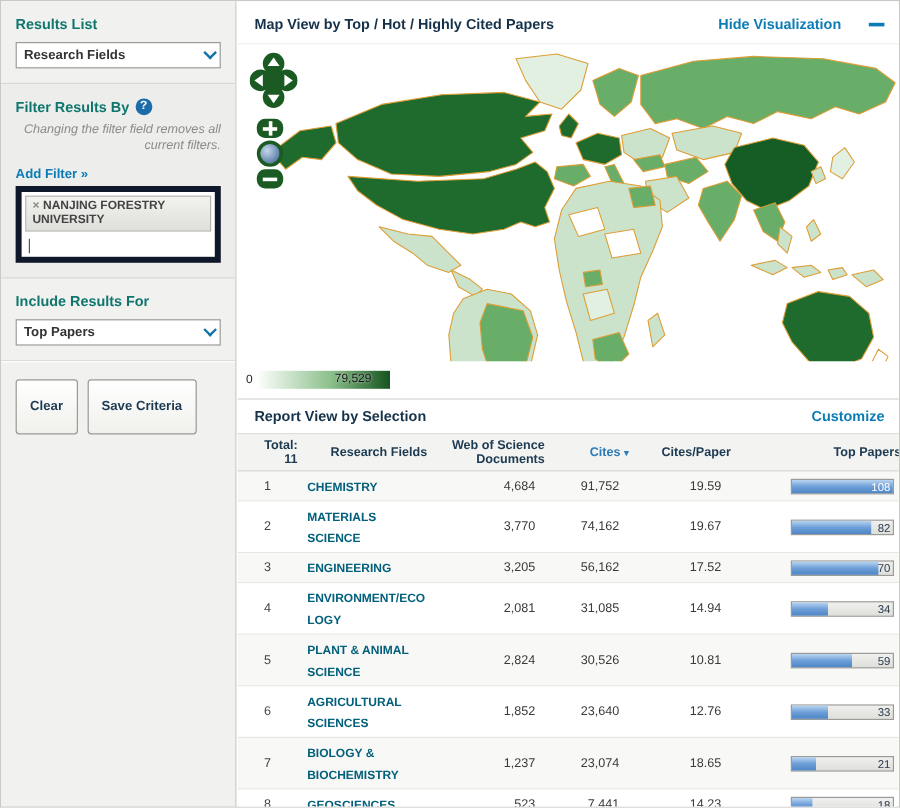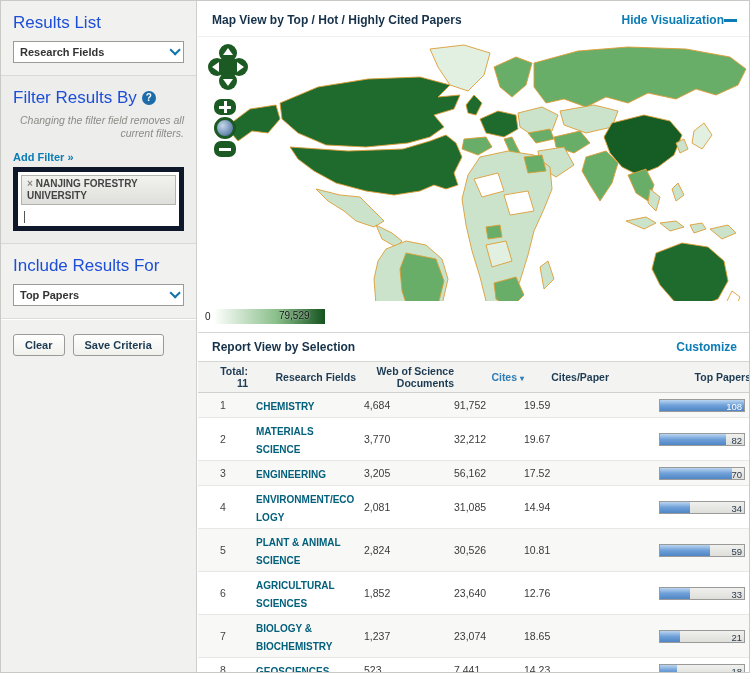--- a/index.html
+++ b/index.html
@@ -2,42 +2,42 @@
 <html><head>
 <meta charset="utf-8">
 <style>
   * { margin:0; padding:0; box-sizing:border-box; }
   body { background:#fff; font-family:"Liberation Sans", sans-serif; }
   .app { position:relative; width:750px; height:673px; background:#fff; border:1px solid #c9c9c6; overflow:hidden; }
 
   
   .sidebar { position:absolute; left:0; top:0; width:196px; height:100%; background:#f1f1ef; border-right:1px solid #cfcfcb; }
   .side-sec { padding:12px 12px 12px 12px; }
-  .side-heading { font-size:17px; font-weight:normal; color:#1d4ed8; margin-bottom:8px; }
+  .side-heading { font-size:12px; font-weight:bold; color:#0f766e; margin-bottom:8px; }
   .dropdown { display:flex; align-items:center; justify-content:space-between; background:#fff; border:1px solid #9a9a96; height:22px; padding:0 6px; cursor:pointer; }
   .dropdown .dd-label { font-size:11px; font-weight:bold; color:#333; }
   .chev { width:8px; height:8px; border-right:2px solid #1173a8; border-bottom:2px solid #1173a8; transform:rotate(45deg) translateY(-3px); }
   .divider { border-top:1px solid #dcdcd8; border-bottom:1px solid #fff; }
   .filter-sec { background:#ededeb; border-top:1px solid #d9d9d5; border-bottom:1px solid #d9d9d5; }
   .filter-head { display:flex; align-items:center; gap:5px; margin-bottom:6px; }
   .help-icon { width:14px; height:14px; border-radius:50%; background:#1b6ca8; color:#fff; font-size:10px; font-weight:bold; text-align:center; line-height:14px; }
   .filter-note { font-size:10.5px; font-style:italic; color:#8b8b87; line-height:1.25; margin-bottom:7px;text-align:right; }
   .add-filter { font-size:11px; font-weight:bold; color:#0b7cb5; text-decoration:none; display:inline-block; margin-bottom:4px; cursor:pointer; }
   .filter-box { background:#fff; border:5px solid #0f172a; min-height:54px; padding:3px; }
   .filter-tag { display:inline-block; background:linear-gradient(#f2f2ef,#dededa); border:1px solid #b3b3ae; padding:2px 6px 2px 5px; font-size:10px; font-weight:bold; color:#444; line-height:1.2; max-width:160px; }
   .tag-x { color:#8a8a86; font-weight:bold; margin-right:3px; font-size:10px; cursor:pointer; }
   .caret { width:1px; height:12px; background:#555; margin:6px 0 0 3px; }
   .btn-row { display:flex; gap:8px; padding:14px 12px; }
-  .btn { background:linear-gradient(#ffffff,#f0f0ec); border:1px solid #9a9a96; border-radius:3px; padding:4px 11px; font-size:11px; font-weight:bold; color:#1c3a52; cursor:pointer; }
+  .btn { background:linear-gradient(#ffffff,#f0f0ec); border:1px solid #9a9a96; border-radius:3px; padding:16px 11px; font-size:11px; font-weight:bold; color:#1c3a52; cursor:pointer; }
 
   
   .main { position:absolute; left:197px; top:0; width:553px; height:100%; background:#fff; }
   .map-header { display:flex; justify-content:space-between; align-items:center; padding:12px 14px 9px 14px; }
   .map-title { font-size:12px; font-weight:bold; color:#16324a; }
-  .hide-viz { display:flex; align-items:center; gap:0; font-size:12px; font-weight:bold; color:#0b7cb5; cursor:pointer; }
+  .hide-viz { display:flex; align-items:center; gap:23px; font-size:12px; font-weight:bold; color:#0b7cb5; cursor:pointer; }
   .minus-glyph { width:13px; height:3px; background:#0b7cb5; }
 
   .map-area { position:relative; height:296px; border-top:1px solid #f0f0ec; }
   .world-svg { position:absolute; left:0; top:2px; }
 
   .pan-ctl { position:absolute; left:10px; top:6px; cursor:pointer; }
   .zoom-stack { position:absolute; left:16px; top:62px; width:22px; display:flex; flex-direction:column; align-items:center; gap:2px; }
   .zoom-btn { width:22px; height:16px; border-radius:7px; background:#1b5a22; position:relative; cursor:pointer; }
   .zoom-btn .h { position:absolute; left:5px; top:7px; width:12px; height:2.5px; background:#fff; }
   .zoom-btn .v { position:absolute; left:10px; top:2px; width:2.5px; height:12px; background:#fff; }
@@ -61,21 +61,21 @@
   .c-docs { width:90px; flex:none; margin-left:8px; }
   .c-cites { width:70px; flex:none; }
   .c-cpp { width:85px; flex:none; }
   .c-top { flex:1; }
   .th-cites { color:#2e7cb8; cursor:pointer; }
   .sort-arrow { font-size:8px; color:#2e7cb8; }
   .row { display:flex; align-items:center; border-bottom:1px solid #e7e7e3; padding:3px 0; position:relative; background:#fff; }
   .row:nth-child(odd) { background:#f8f8f6; }
   .rank { font-size:10.5px; color:#444; text-align:center; }
   .field-link { font-size:10px; font-weight:bold; color:#03607c; line-height:1.2; overflow-wrap:anywhere; cursor:pointer; }
-  .num { font-size:10.5px; color:#3a3a3a; padding-right:8px; }
+  .num { font-size:10.5px; color:#3a3a3a; text-align:right; padding-right:8px; }
   .top-cell { display:flex; justify-content:flex-end; }
   .bar-track { width:86px; height:13px; border:1px solid #9a9a98; background:linear-gradient(#f0f0ee,#dededa); position:relative; margin-right:6px;padding-left:28px; }
   .bar-fill { position:absolute; left:0; top:0; bottom:0; background:linear-gradient(#b9d5f0,#6e9fd8 50%,#4f86c6); }
   .bar-val { position:absolute; right:2px; top:0; font-size:9.5px; line-height:13px; color:#2b3b4e; }
   .bar-val.inside { color:#fff; }
 </style>
 </head>
 <body>
 
 <div class="app">
@@ -240,21 +240,21 @@
         <div class="bar-fill" style="width: 100%;"></div>
         <span class="bar-val inside">108</span>
       </div>
     </div>
   </div>
 
   <div class="row">
     <div class="rank c-rank">2</div>
     <div class="c-field"><a class="field-link">MATERIALS SCIENCE</a></div>
     <div class="num c-docs">3,770</div>
-    <div class="num c-cites">32,212</div>
+    <div class="num c-cites">74,162</div>
     <div class="num c-cpp">19.67</div>
     <div class="c-top top-cell">
       <div class="bar-track">
         <div class="bar-fill" style="width: 78%;"></div>
         <span class="bar-val">82</span>
       </div>
     </div>
   </div>
 
   <div class="row">

